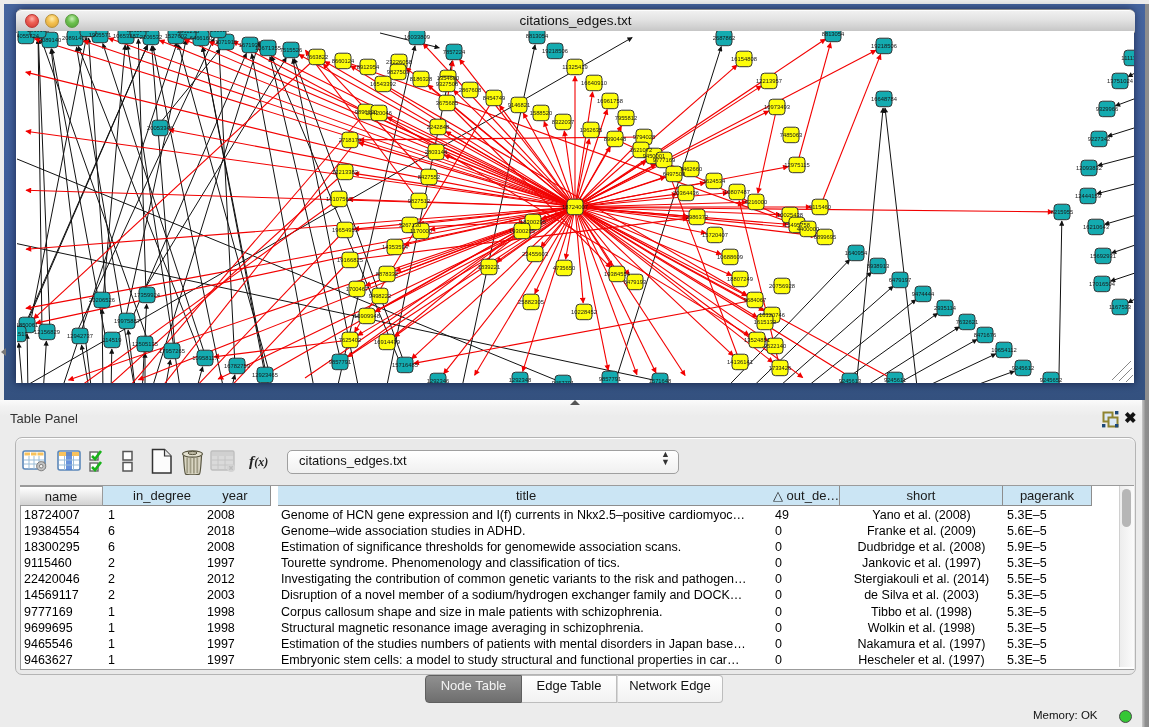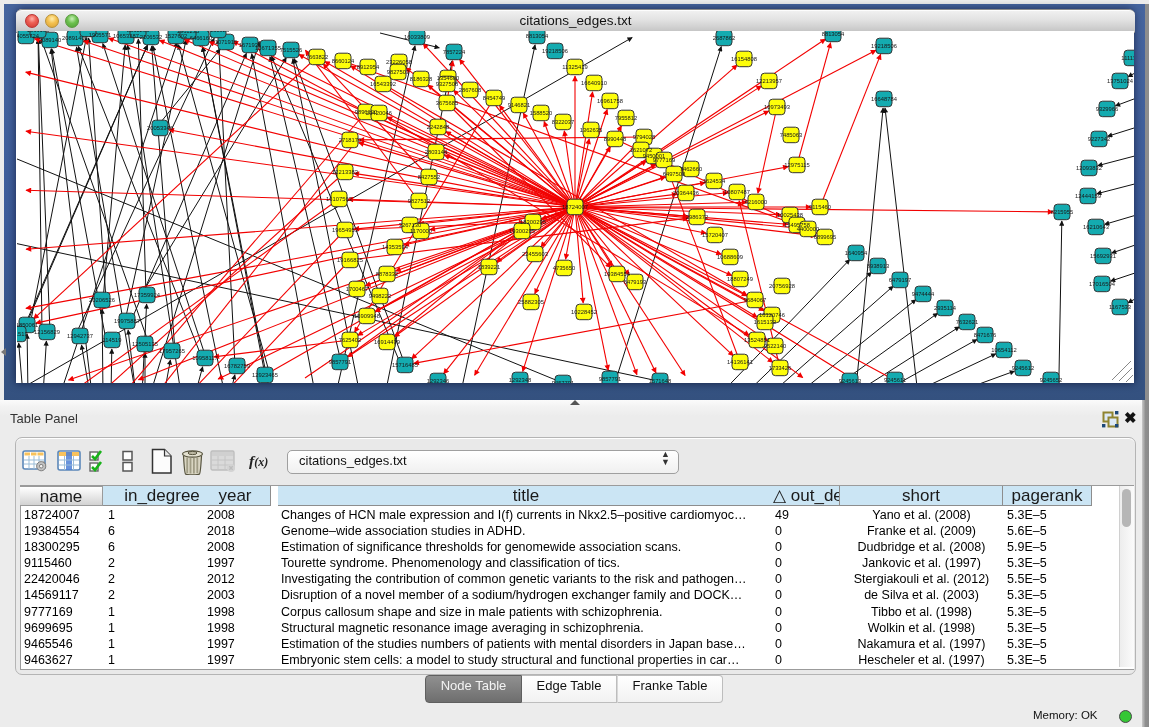--- a/index.html
+++ b/index.html
@@ -31,21 +31,21 @@
 #rstrip-bot{left:1142px;top:400px;width:7px;height:327px;background:linear-gradient(90deg,#c9c9c9,#8f8f8f 50%,#8a8a8a)}
 
 
 .ticon{position:absolute;top:448px}
 #combo{left:287px;top:450px;width:390px;height:22px;background:linear-gradient(180deg,#ffffff,#f0f0f0);border:1px solid #9f9f9f;border-radius:5px}
 #combo-text{left:299px;top:453px;font-size:13px;color:#111}
 #combo-arrows{left:661px;top:450px;font-size:9px;color:#333;line-height:8px;text-align:center}
 
 
 #tablewrap{left:20px;top:485px;width:1113px;height:183px;background:#fff;border:1px solid #9b9b9b;border-right:none}
-#thead{left:20px;top:486px;height:20px;width:1113px;font-size:17px;color:#1a1a1a}
+#thead{left:20px;top:486px;height:20px;width:1113px;font-size:13px;color:#1a1a1a}
 .th{position:absolute;top:0;height:20px;line-height:20px;text-align:center;background:#cbe5f4;border-right:1px solid #8d8d8d;border-bottom:1px solid #8d8d8d;box-sizing:border-box;white-space:nowrap;overflow:hidden}
 #th-name{left:0;width:83px;background:linear-gradient(180deg,#ffffff,#d2d2d2);border:1px solid #9a9a9a;border-left:none}
 #th-ind{left:83px;width:119px}
 #th-year{left:180px;width:71px}
 #th-title{left:258px;width:497px}
 #th-out{left:748px;width:72px;text-align:left;padding-left:5px}
 #th-short{left:820px;width:163px}
 #th-pr{left:983px;width:89px;border-right:1px solid #8d8d8d}
 
 #tbody{left:20px;top:506.5px;width:1113px;font-size:12.5px;color:#000}
@@ -694,21 +694,21 @@
   <span class="th" id="th-title">title</span>
   <span class="th" id="th-out">△ out_de…</span>
   <span class="th" id="th-short">short</span>
   <span class="th" id="th-pr">pagerank</span>
 </div>
 <div id="tbody" class="abs">
 <div class="tr">
       <span class="c-name">18724007</span>
       <span class="c-ind">1</span>
       <span class="c-year">2008</span>
-      <span class="c-title">Changes of HCN male expression and I(f) currents in Nkx2.5–positive cardiomyoc…</span>
+      <span class="c-title">Genome of HCN gene expression and I(f) currents in Nkx2.5–positive cardiomyoc…</span>
       <span class="c-out">49</span>
       <span class="c-short">Yano et al. (2008)</span>
       <span class="c-pr">5.3E–5</span>
     </div>
 <div class="tr">
       <span class="c-name">19384554</span>
       <span class="c-ind">6</span>
       <span class="c-year">2018</span>
       <span class="c-title">Genome–wide association studies in ADHD.</span>
       <span class="c-out">0</span>
@@ -732,21 +732,21 @@
       <span class="c-out">0</span>
       <span class="c-short">Jankovic et al. (1997)</span>
       <span class="c-pr">5.3E–5</span>
     </div>
 <div class="tr">
       <span class="c-name">22420046</span>
       <span class="c-ind">2</span>
       <span class="c-year">2012</span>
       <span class="c-title">Investigating the contribution of common genetic variants to the risk and pathogen…</span>
       <span class="c-out">0</span>
-      <span class="c-short">Stergiakouli et al. (2012)</span>
+      <span class="c-short">Stergiakouli et al. (2014)</span>
       <span class="c-pr">5.5E–5</span>
     </div>
 <div class="tr">
       <span class="c-name">14569117</span>
       <span class="c-ind">2</span>
       <span class="c-year">2003</span>
       <span class="c-title">Disruption of a novel member of a sodium/hydrogen exchanger family and DOCK…</span>
       <span class="c-out">0</span>
       <span class="c-short">de Silva et al. (2003)</span>
       <span class="c-pr">5.3E–5</span>
@@ -786,16 +786,16 @@
       <span class="c-out">0</span>
       <span class="c-short">Hescheler et al. (1997)</span>
       <span class="c-pr">5.3E–5</span>
     </div>
 </div>
 <div id="vsb" class="abs"></div>
 <div id="vsb-thumb" class="abs"></div>
 
 <div id="tab1" class="tab">Node Table</div>
 <div id="tab2" class="tab">Edge Table</div>
-<div id="tab3" class="tab">Franke Table</div>
+<div id="tab3" class="tab">Network Edge</div>
 
 <div id="mem" class="abs">Memory: OK</div>
 <div id="memdot" class="abs"></div>
 
 </body></html>

